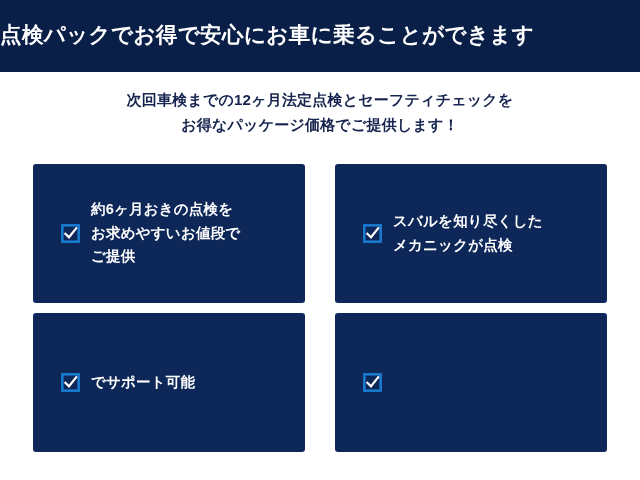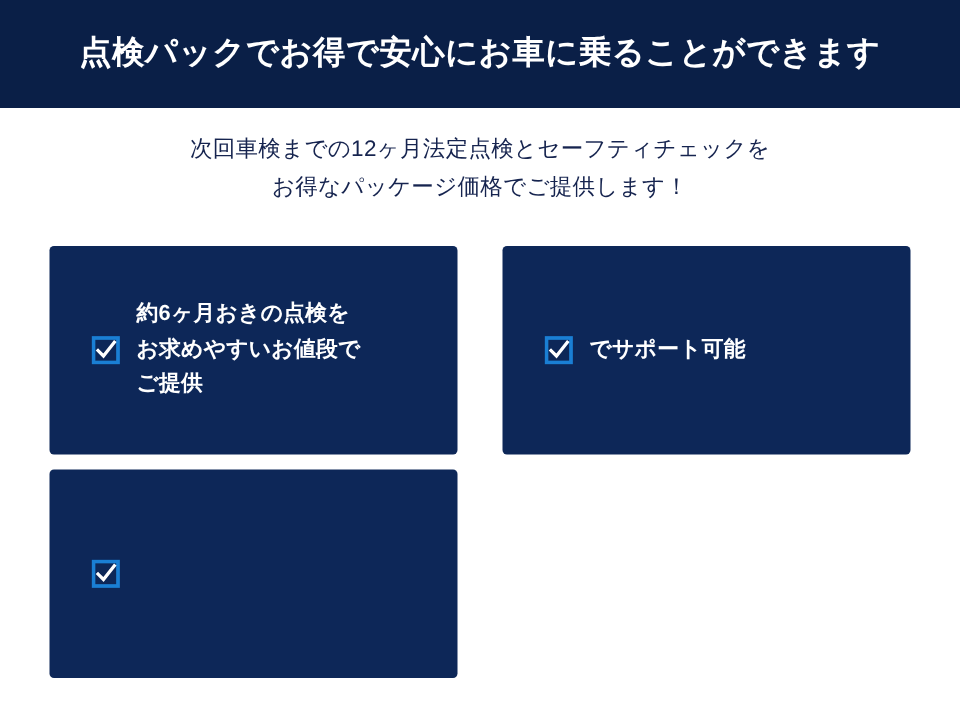--- a/index.html
+++ b/index.html
@@ -23,21 +23,20 @@
   
   .header-band {
     position: absolute;
     left: 0;
     top: 0;
     width: 640px;
     height: 72px;
     background: #0a1f47;
     display: flex;
     align-items: center;
-    justify-content: center;
   }
   .header-title {
     color: #ffffff;
     font-size: 21.5px;
     font-weight: bold;
     letter-spacing: 0.4px;
     line-height: 1.2;
     white-space: nowrap;
     text-align: center;
   }
@@ -46,21 +45,21 @@
   .subtitle-wrap {
     position: absolute;
     left: 0;
     top: 88px;
     width: 640px;
     text-align: center;
   }
   .subtitle-line {
     color: #16244f;
     font-size: 15px;
-    font-weight: normal;
+    font-weight: bold;
     line-height: 1.65;
     letter-spacing: 0.2px;
     white-space: nowrap;
   }
 
   
   .card-grid {
     position: absolute;
     left: 33px;
     top: 164px;
@@ -127,20 +126,32 @@
           <path d="M4.6 10.2 L8.4 14.0 L16.0 4.4" fill="none" stroke="#ffffff" stroke-width="2.3" stroke-linecap="square" stroke-linejoin="miter"></path>
         </svg>
         <div class="card-text">
           <span class="tline">約6ヶ月おきの点検を</span>
           <span class="tline">お求めやすいお値段で</span>
           <span class="tline">ご提供</span>
         </div>
       </div>
     </div>
 
+    <div class="card">
+      <div class="card-inner">
+        <svg class="check-icon" viewBox="0 0 20 20">
+          <rect x="1.4" y="1.4" width="17.2" height="17.2" fill="none" stroke="#1a7fd4" stroke-width="2.6"></rect>
+          <path d="M4.6 10.2 L8.4 14.0 L16.0 4.4" fill="none" stroke="#ffffff" stroke-width="2.3" stroke-linecap="square" stroke-linejoin="miter"></path>
+        </svg>
+        <div class="card-text">
+          <span class="tline">スバルを知り尽くした</span>
+          <span class="tline">メカニックが点検</span>
+        </div>
+      </div>
+    </div>
 
     <div class="card">
       <div class="card-inner">
         <svg class="check-icon" viewBox="0 0 20 20">
           <rect x="1.4" y="1.4" width="17.2" height="17.2" fill="none" stroke="#1a7fd4" stroke-width="2.6"></rect>
           <path d="M4.6 10.2 L8.4 14.0 L16.0 4.4" fill="none" stroke="#ffffff" stroke-width="2.3" stroke-linecap="square" stroke-linejoin="miter"></path>
         </svg>
         <div class="card-text">
           <span class="tline">でサポート可能</span>
         </div>

